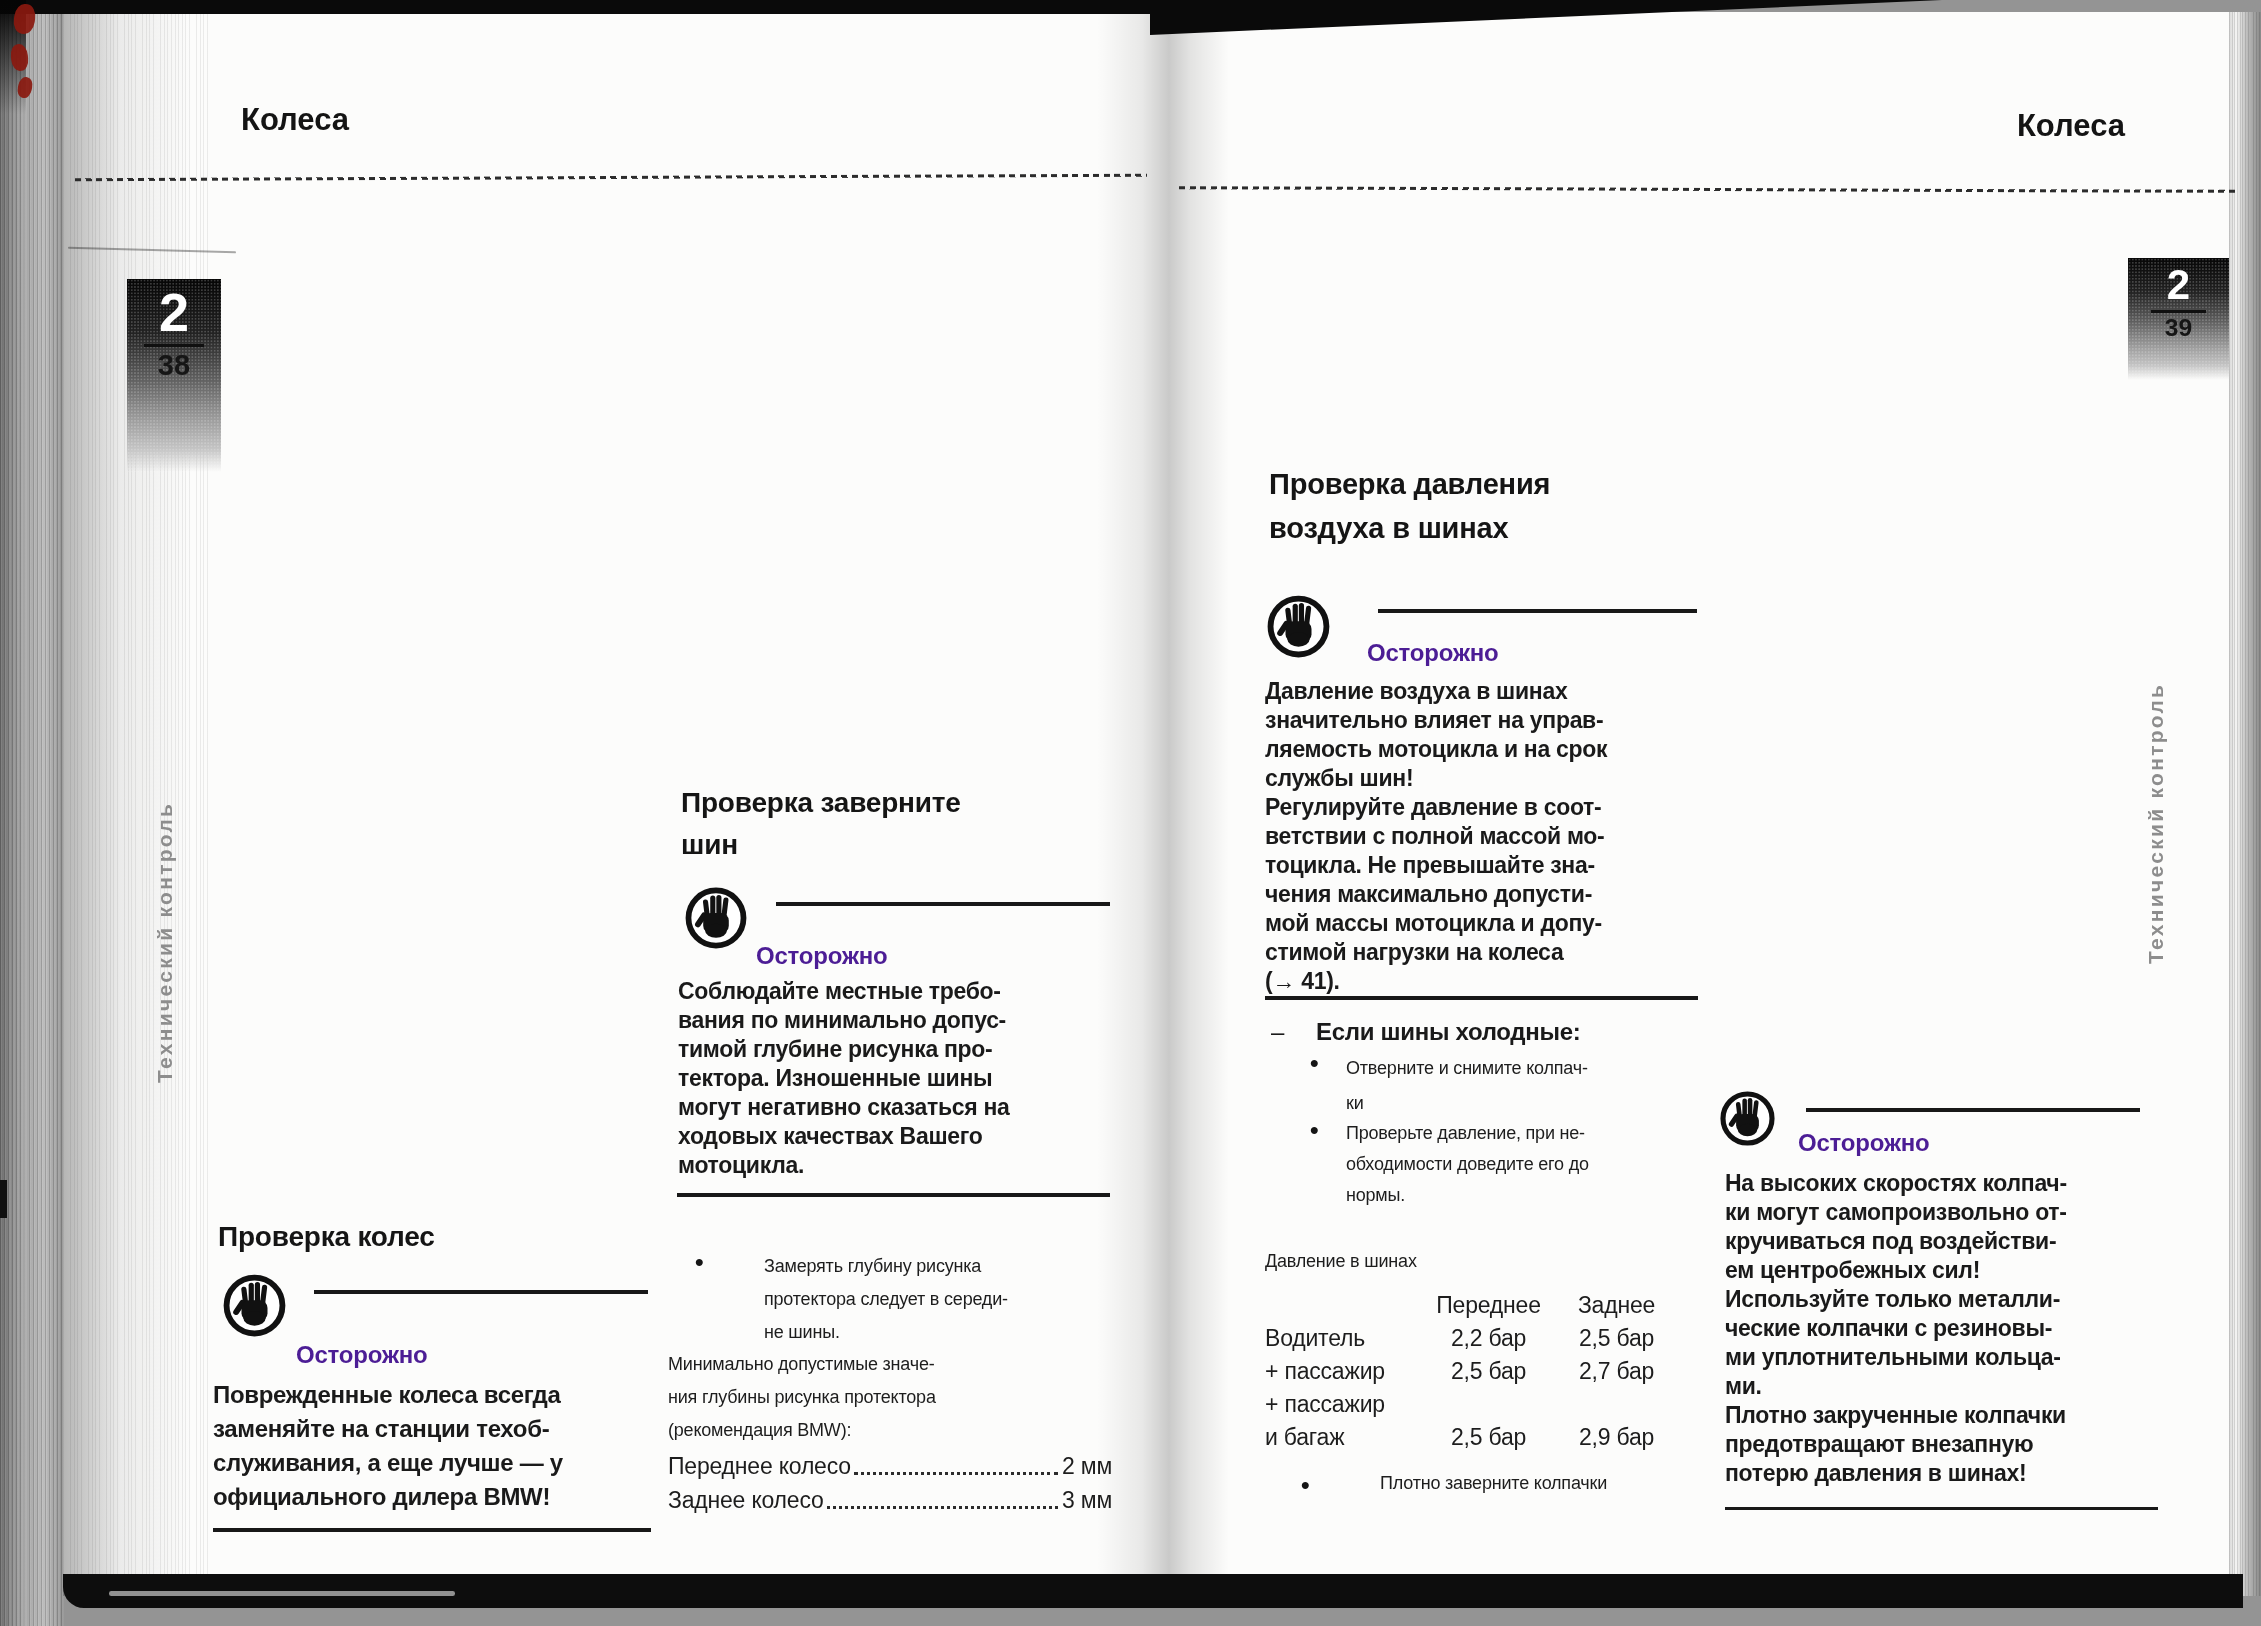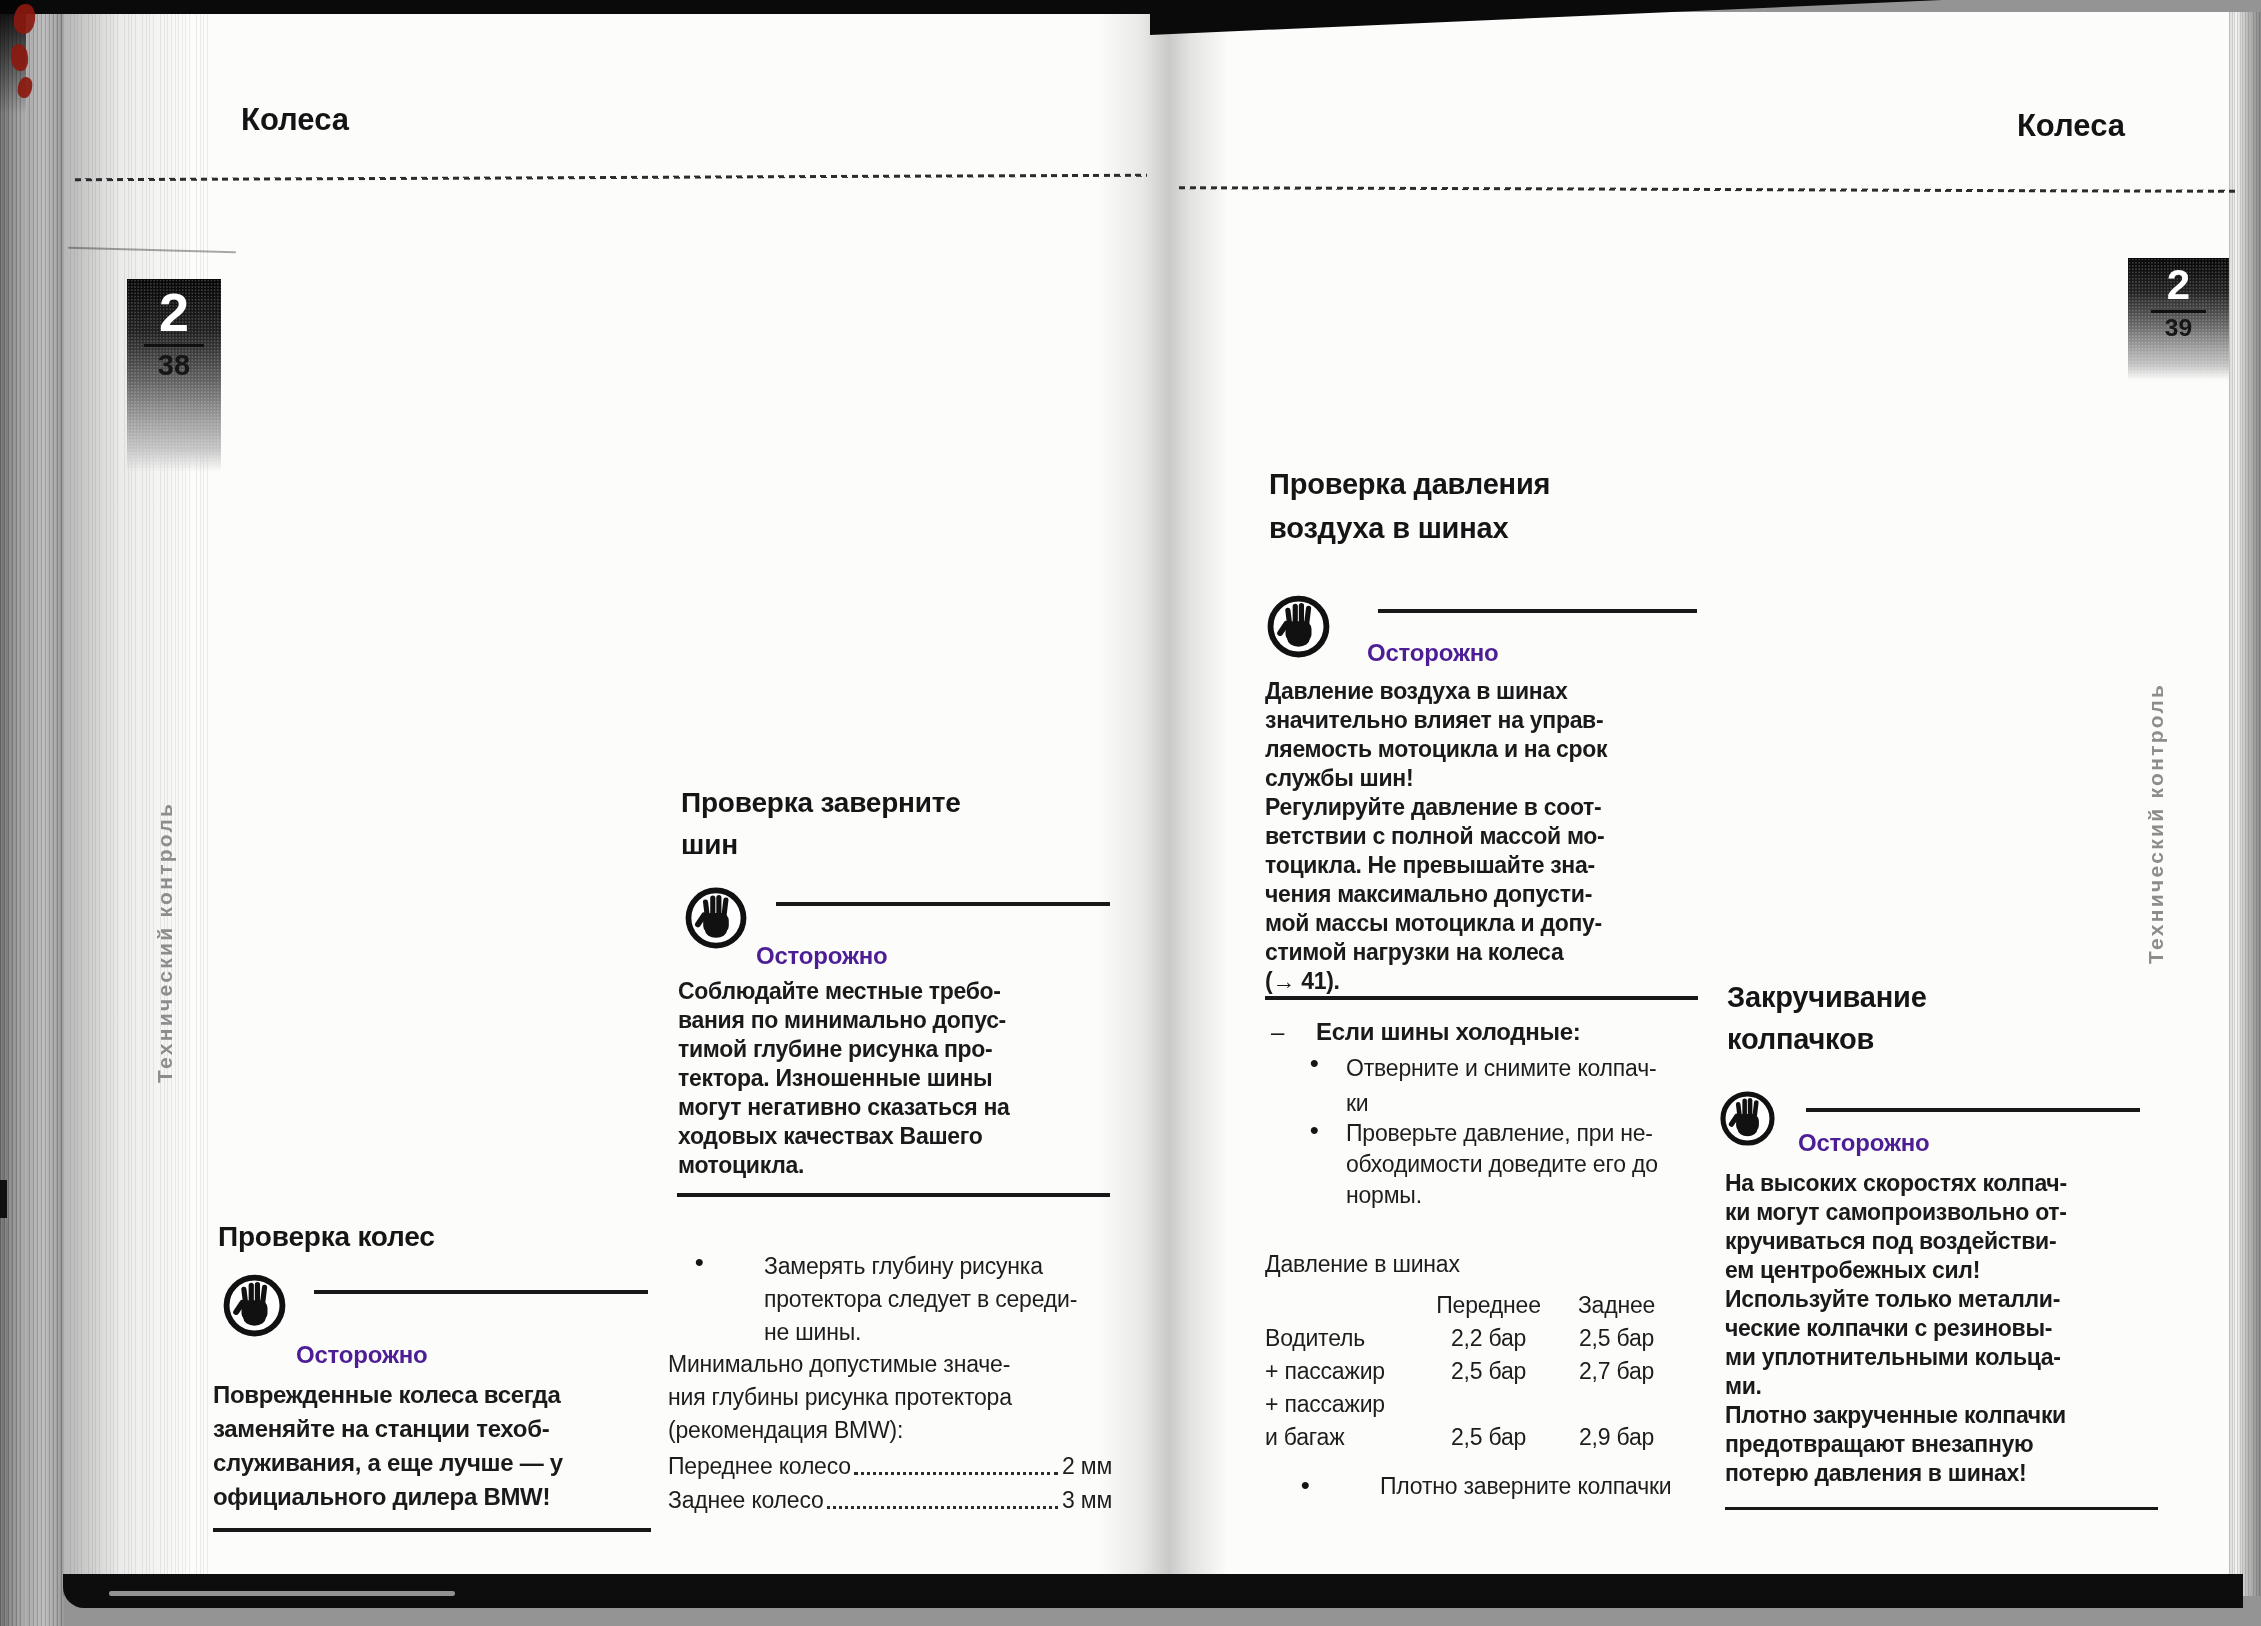--- a/index.html
+++ b/index.html
@@ -49,21 +49,21 @@
   .tab .chap{font-weight:bold;line-height:1;}
   .tab .tabline{margin:4.6px auto 3.6px auto;background:#101010;}
   .tab .pnum{font-weight:bold;color:#161616;line-height:1;}
   .vlabel{position:absolute;writing-mode:vertical-rl;transform:rotate(180deg);
     font-weight:bold;font-size:21px;color:#8d8d8d;letter-spacing:2.3px;white-space:nowrap;}
 
   
   .h2{position:absolute;font-weight:bold;font-size:28px;line-height:42px;color:#151515;white-space:pre-line;letter-spacing:-0.2px;}
   .warnlabel{position:absolute;font-weight:bold;font-size:24px;color:#4c1d95;letter-spacing:-0.2px;}
   .warnbody{position:absolute;font-weight:bold;font-size:24px;color:#1a1a1a;white-space:pre-line;letter-spacing:-0.3px;}
-  .plain{position:absolute;font-weight:normal;font-size:23px;color:#1d1d1d;white-space:pre-line;letter-spacing:-0.2px;}
+  .plain{position:absolute;font-weight:normal;font-size:18px;color:#1d1d1d;white-space:pre-line;letter-spacing:-0.2px;}
   .hrule{position:absolute;background:#181818;height:3.6px;}
   .bullet-marker{position:absolute;font-size:24.6px;color:#151515;font-weight:bold;}
   .dash-marker{position:absolute;font-size:24px;color:#1a1a1a;}
   .warn-icon{position:absolute;}
 
   
   .leader-row{position:absolute;display:flex;align-items:flex-end;font-size:23px;color:#1d1d1d;letter-spacing:-0.2px;}
   .leader-dots{flex:1;border-bottom:3.2px dotted #2c2c2c;margin:0 3.6px 5.5px 3.6px;height:0;}
 
   
@@ -245,22 +245,20 @@
     <span class="pt-num"></span>
 
     <span>и багаж</span>
     <span class="pt-num">2,5 бар</span>
     <span class="pt-num">2,9 бар</span>
   </div>
 
   <div class="bullet-marker" style="left:1301px;top:1472px;">•</div>
   <div class="plain" style="left:1342px;top:1473px;margin-left:38px;">Плотно заверните колпачки</div>
 
-  <div class="h2" style="left:1727px;top:976px;font-size:29px;">Закручивание
-колпачков</div>
   <div class="warn-icon" style="left:1719px;top:1090px;width:57px;height:57px;">
   <svg viewBox="0 0 100 100" width="100%" height="100%">
     <circle cx="50" cy="50" r="43" fill="#ffffff" stroke="#111111" stroke-width="9"></circle>
     <g fill="#111111">
       <rect x="31" y="21" width="8" height="30" rx="4" transform="rotate(-7 35 36)"></rect>
       <rect x="41" y="15" width="8" height="36" rx="4"></rect>
       <rect x="50.5" y="14" width="8" height="37" rx="4"></rect>
       <rect x="60" y="18" width="8" height="33" rx="4" transform="rotate(7 64 34)"></rect>
       <rect x="22" y="40" width="9" height="26" rx="4.5" transform="rotate(34 26.5 53)"></rect>
       <rect x="30" y="42" width="40" height="32" rx="12"></rect>

